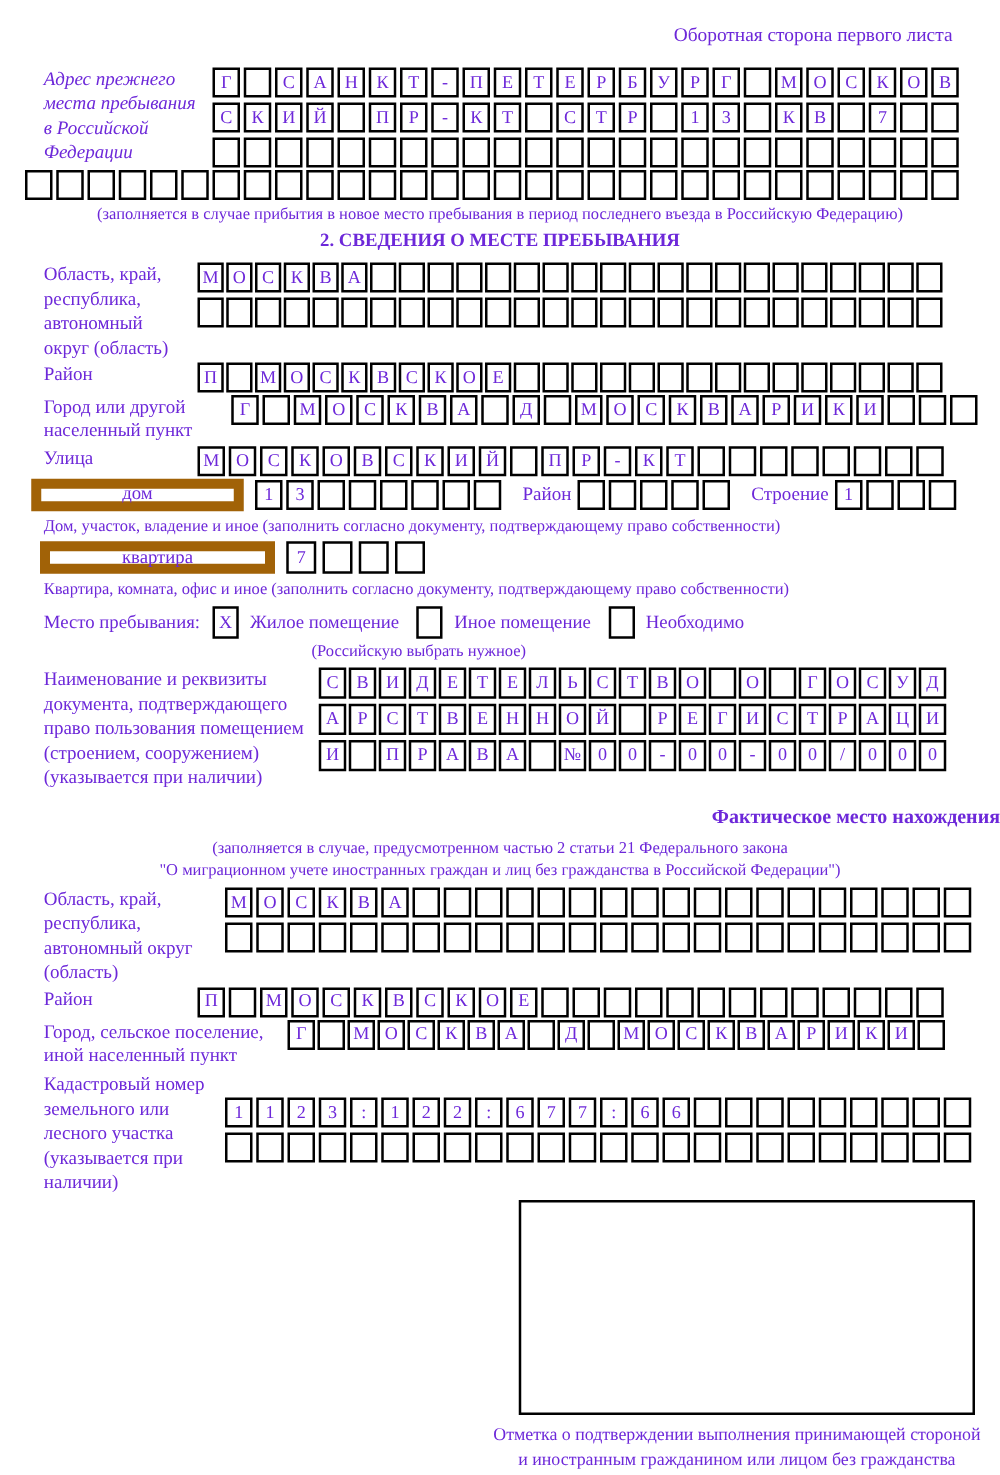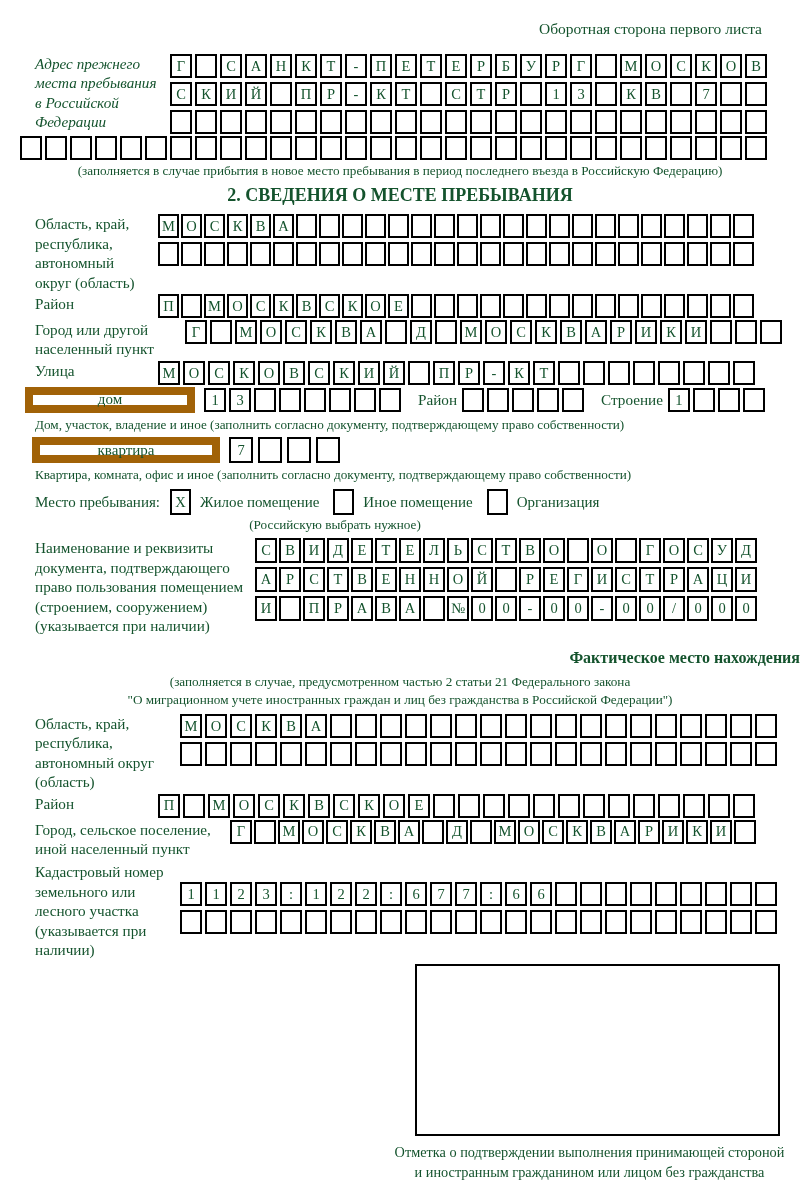--- a/index.html
+++ b/index.html
@@ -1,18 +1,18 @@
 <!DOCTYPE html>
 <html lang="ru"><head>
 <meta charset="utf-8">
 <style>
   * { margin:0; padding:0; box-sizing:border-box; }
   html,body { background:#e9e9e9; }
   .page {
-    width:800px; height:1180px; margin:0 auto; background:#ffffff; color:#14532d;
+    width:800px; height:1180px; margin:0 auto; background:#ffffff; color:#6d28d9;
     font-family:"Liberation Serif","DejaVu Serif",serif; font-size:15px;
     position:relative; overflow:hidden;
   }
   .hdr { padding:20px 38px 0 0; text-align:right; font-size:15.5px; }
 
   
   .frow { display:flex; margin:0 0 0 35px; align-items:flex-start; }
   .flabel { flex:none; padding-right:6px; line-height:1.28; font-size:15.2px; }
   .lw123 { width:123px; } .lw135 { width:135px;font-style:italic; } .lw145 { width:145px; }
   .lw150 { width:150px; } .lw195 { width:195px; } .lw220 { width:220px; }
@@ -25,21 +25,21 @@
     font-size:14.5px; line-height:1; overflow:hidden;
   }
   .p26 .cell { width:21px; margin-right:2px; }
   .p21 .cell { width:22px; margin-right:2px; height:25px; }
   .c22 .cell { margin-right:2px; }
   .fullrow { margin:2px 0 2px 20px; }
 
   .note { font-size:13.2px; line-height:1.3; }
   .center { text-align:center; }
   .left35 { margin-left:35px; }
-  .sec-title { text-align:center; font-weight:bold; font-size:18px; margin:6px 0 8px 0; }
+  .sec-title { text-align:center; font-weight:bold; font-size:15px; margin:6px 0 8px 0; }
   .sub-title { text-align:right; font-weight:bold; font-size:16px; margin:14px 0 6px 0; }
 
   
   .houserow { display:flex; align-items:center; margin:2px 0 3px 25px; }
   .aptrow   { display:flex; align-items:flex-end; margin:4px 0 3px 32px; }
   .typebox  { flex:none; border:8px solid #a16207; height:26px; display:flex;
               align-items:center; justify-content:center; font-size:15px; }
   .w170 { width:170px; margin-right:9px; } .w188 { width:188px; margin-right:9px; }
   .inline-label { flex:none; margin:0 5px 0 14px; font-size:15.2px; }
   .aptrow .cell { width:24px; height:26px; margin-right:5px; }
@@ -390,21 +390,21 @@
   </div>
   <div class="note left35">Квартира, комната, офис и иное (заполнить согласно документу, подтверждающему право собственности)</div>
 
   <div class="stayrow">
     <span class="stay-label">Место пребывания:</span>
     <span class="cell check">X</span>
     <span class="opt-label">Жилое помещение</span>
     <span class="cell check"></span>
     <span class="opt-label">Иное помещение</span>
     <span class="cell check"></span>
-    <span class="opt-label">Организация</span>
+    <span class="opt-label">Необходимо</span>
   </div>
   <div class="choose-note">(Российскую выбрать нужное)</div>
 
   <div class="frow" style="margin-top:5px">
     <div class="flabel lw220">Наименование и реквизиты документа, подтверждающего право пользования помещением (строением, сооружением) (указывается при наличии)</div>
     <div class="rows">
       <div class="boxrow p21">
           <span class="cell">С</span>
           <span class="cell">В</span>
           <span class="cell">И</span>

